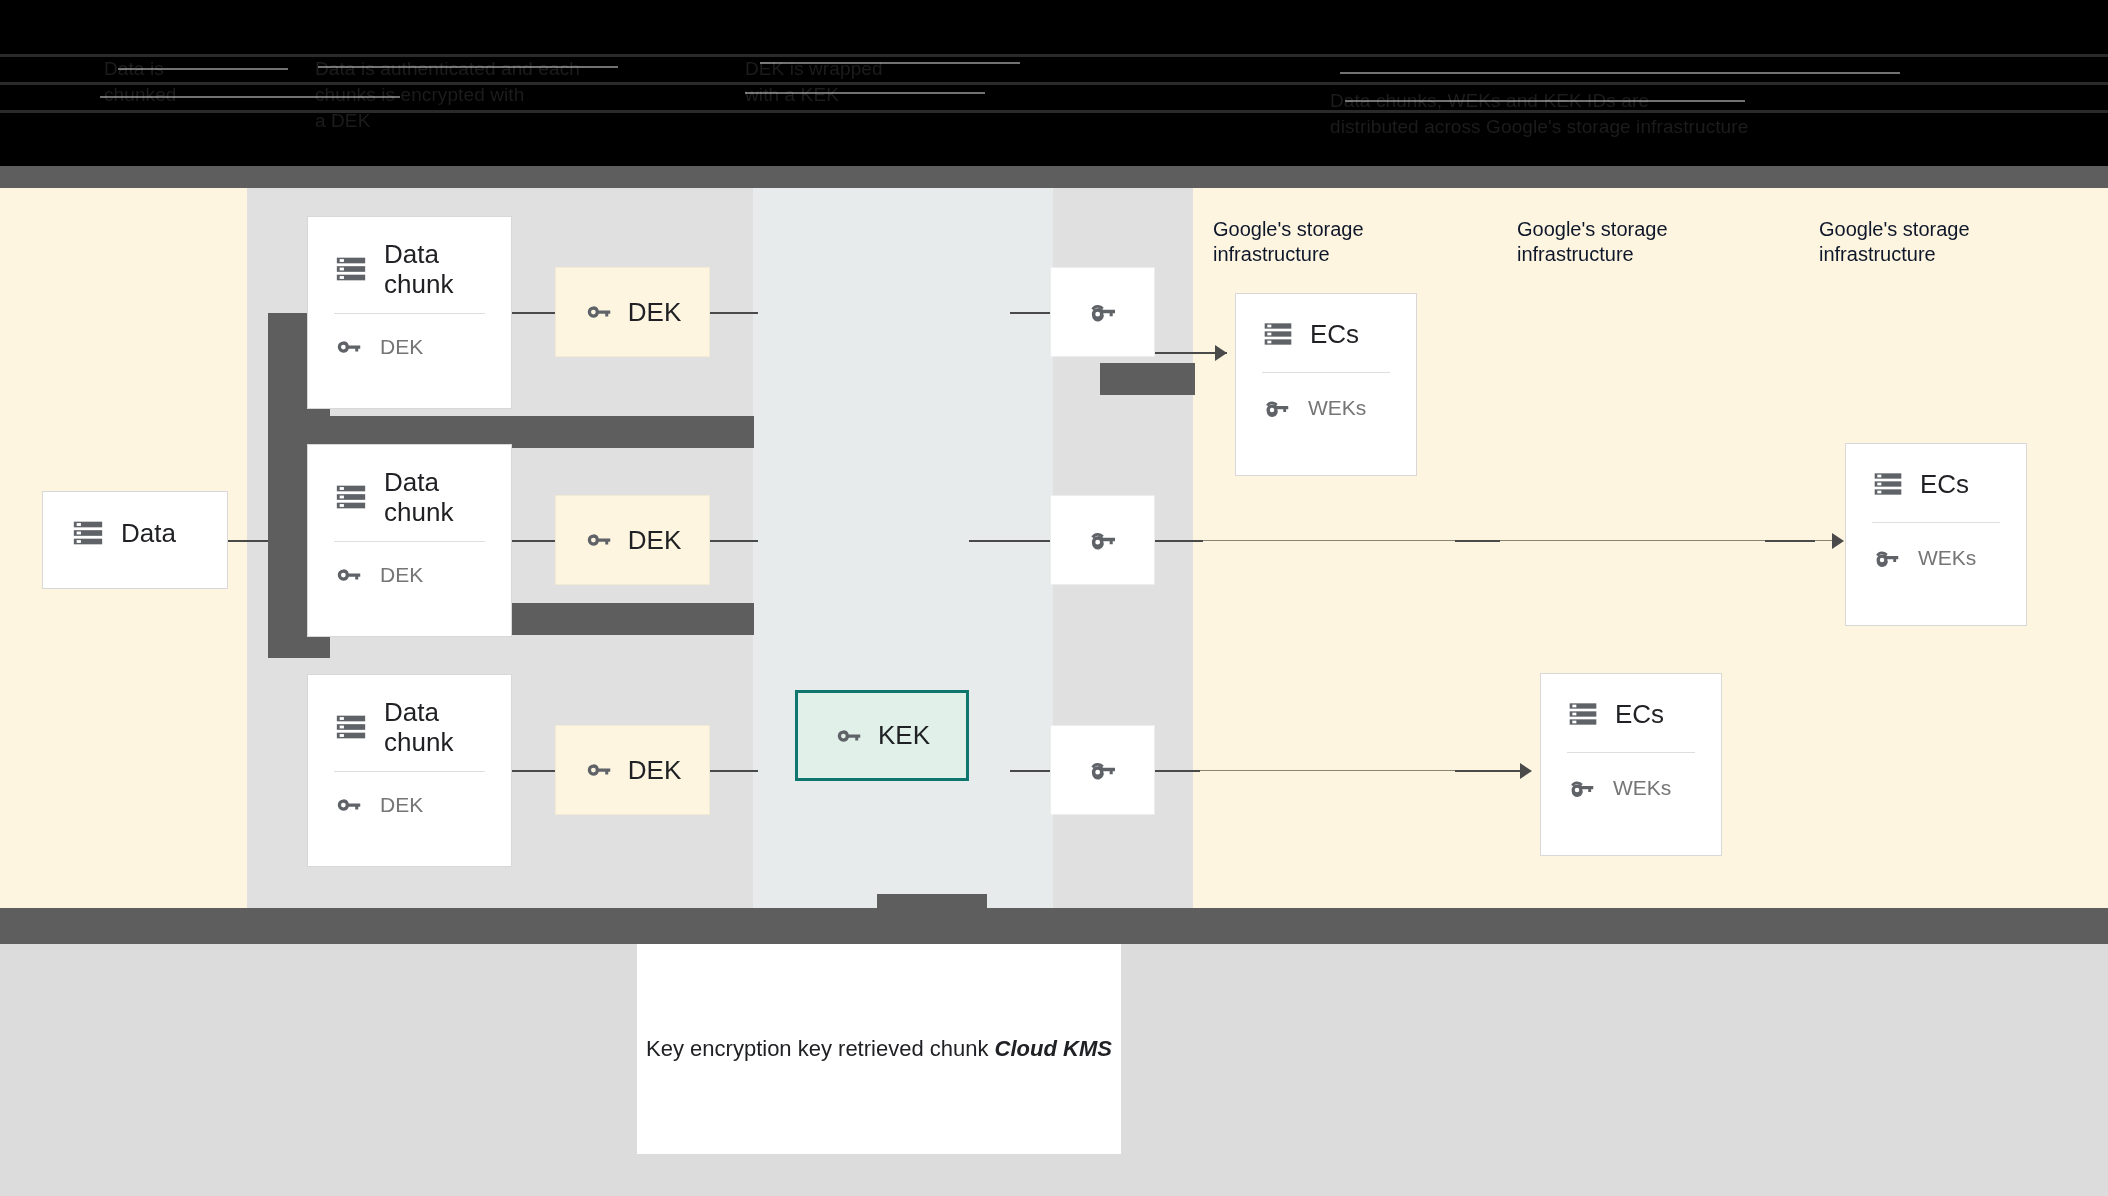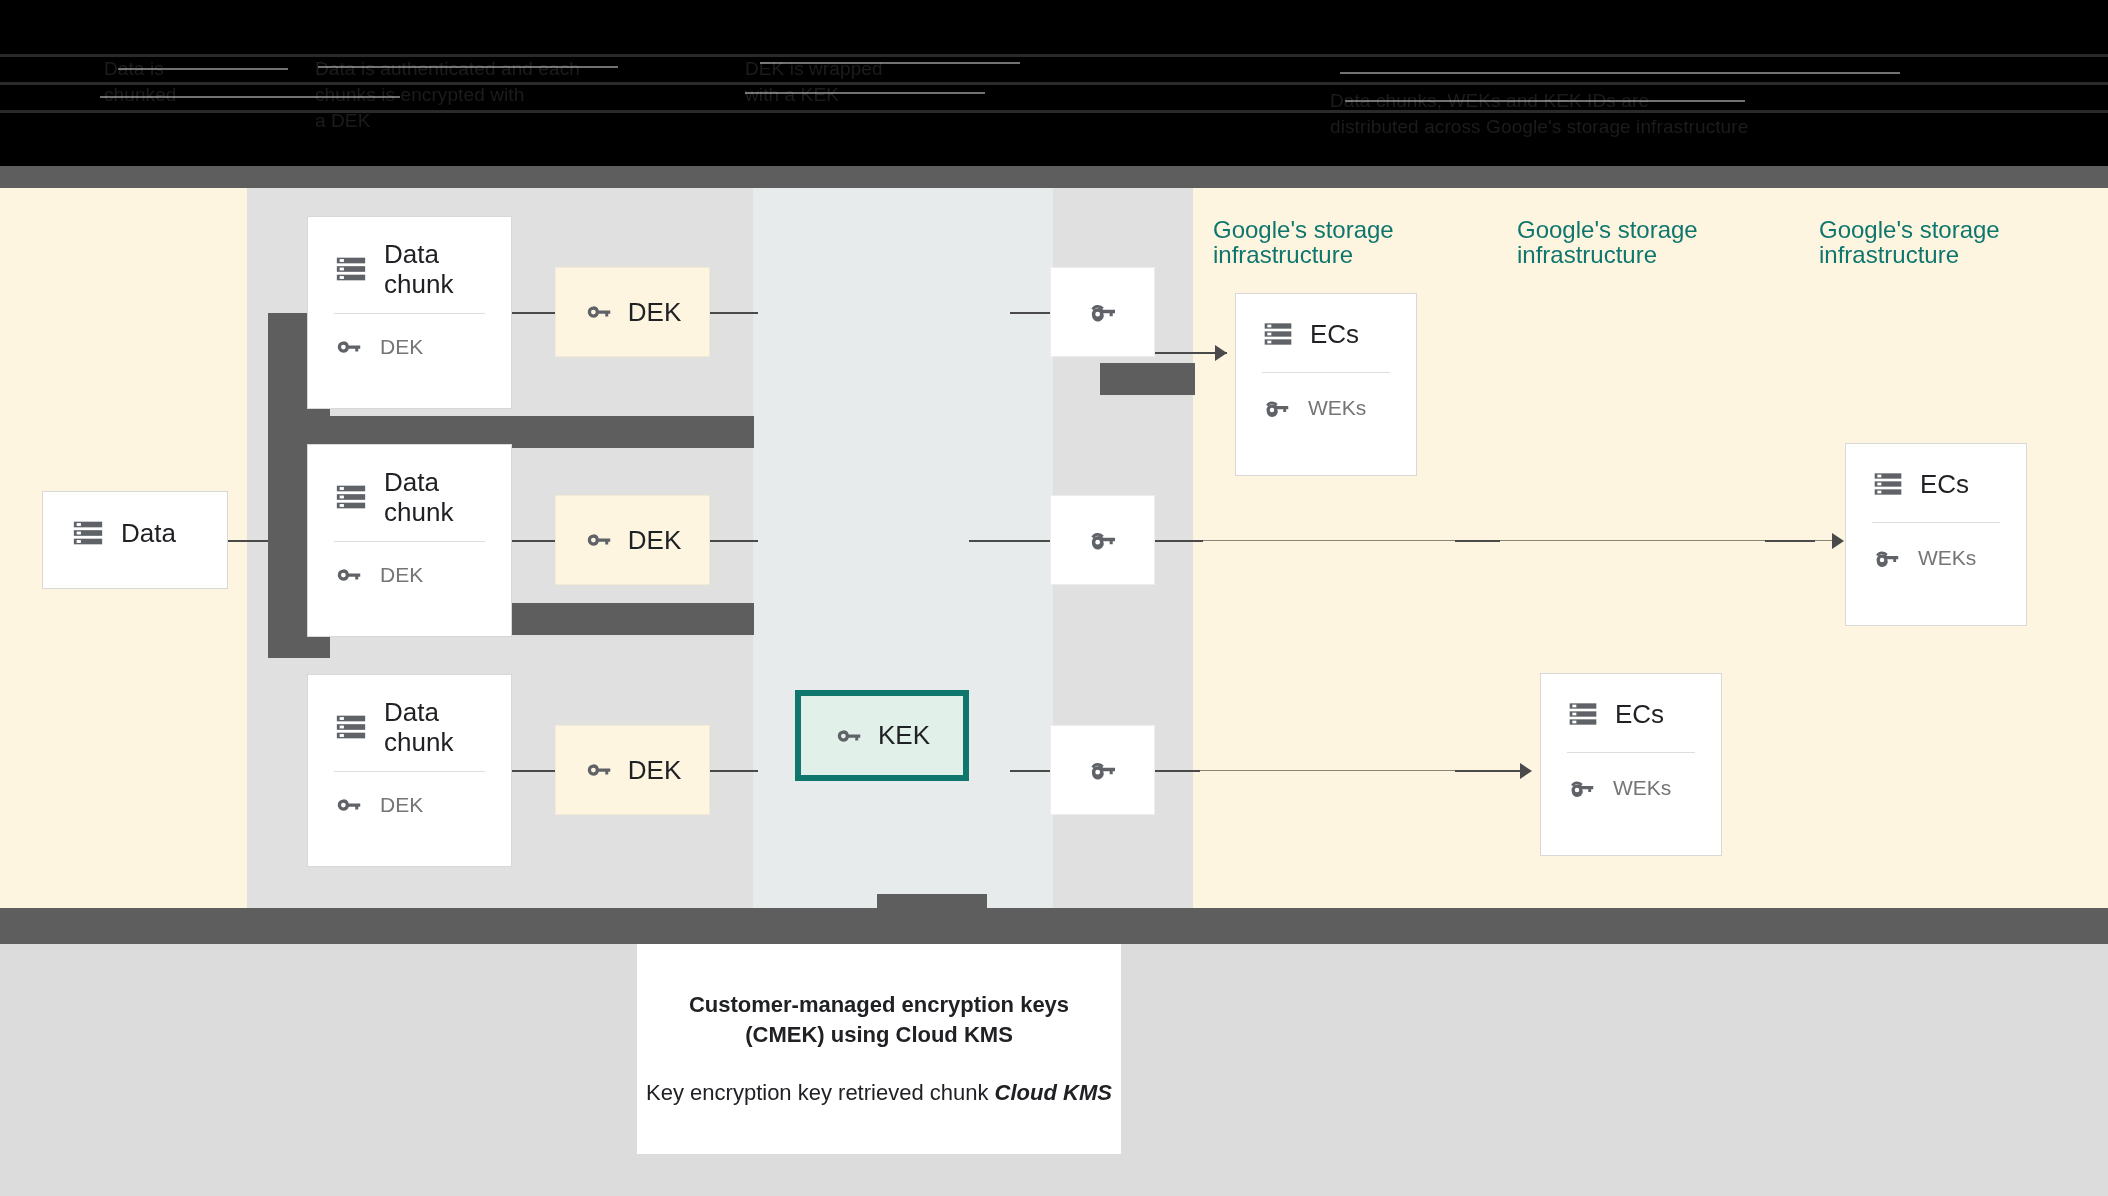--- a/index.html
+++ b/index.html
@@ -19,34 +19,34 @@
 
   
   #diagram{position:absolute;left:0;top:188px;width:2108px;height:720px;background:#fdf5e0;}
 
   .band{position:absolute;top:0;height:720px;}
   #band-gray-left{left:247px;width:506px;background:#e0e0e0;}
   #band-bluegray{left:753px;width:440px;background:#e8ebec;}
   #band-gray-mid{left:1053px;width:140px;background:#e0e0e0;}
   #band-cream-right{left:1193px;width:915px;background:#fdf5e0;}
 
-  .col-label{position:absolute;color:#0f766e;font-size:24px;line-height:25px;white-space:pre-line;}
+  .col-label{position:absolute;color:#0f172a;font-size:20px;line-height:25px;white-space:pre-line;}
 
   
   .card{position:absolute;background:#fff;border:1px solid #d8d8d8;box-sizing:border-box;}
   .card-row{display:flex;align-items:center;gap:16px;}
   .card-title{font-size:26px;color:#202124;line-height:30px;white-space:pre-line;}
   .card-sub{font-size:21px;color:#757575;}
   .divider{height:1px;background:#dedede;}
 
   .keybox{position:absolute;box-sizing:border-box;display:flex;align-items:center;
           justify-content:center;gap:14px;}
   .keybox .lbl{font-size:26px;color:#202124;}
   .dek-box{background:#fdf5e0;border:1px solid #f2ead5;}
-  .kek-box{background:#e1f0e8;border:6px solid #0f766e;}
+  .kek-box{background:#e1f0e8;border:3px solid #0f766e;}
   .wek-box{background:#fff;border:1px solid #ededed;}
 
   
   .conn{position:absolute;background:#4a4a4a;height:2px;}
   .arrow-head{position:absolute;width:0;height:0;border-top:8px solid transparent;
               border-bottom:8px solid transparent;border-left:12px solid #4a4a4a;}
 
   
   .redact{position:absolute;background:#5e5e5e;}
 
@@ -376,16 +376,14 @@
       <span class="card-sub">WEKs</span>
     </div>
   </div>
 
 </div>
 
 <div id="dark-band-bottom"></div>
 <div id="bottom-area"></div>
 
 <div id="caption">
-  <div class="cap-strong">Customer-managed encryption keys
-(CMEK) using Cloud KMS</div>
   <div class="cap-norm"><span>Key encryption key retrieved chunk </span><b>Cloud KMS</b></div>
 </div>
 
 </body></html>

